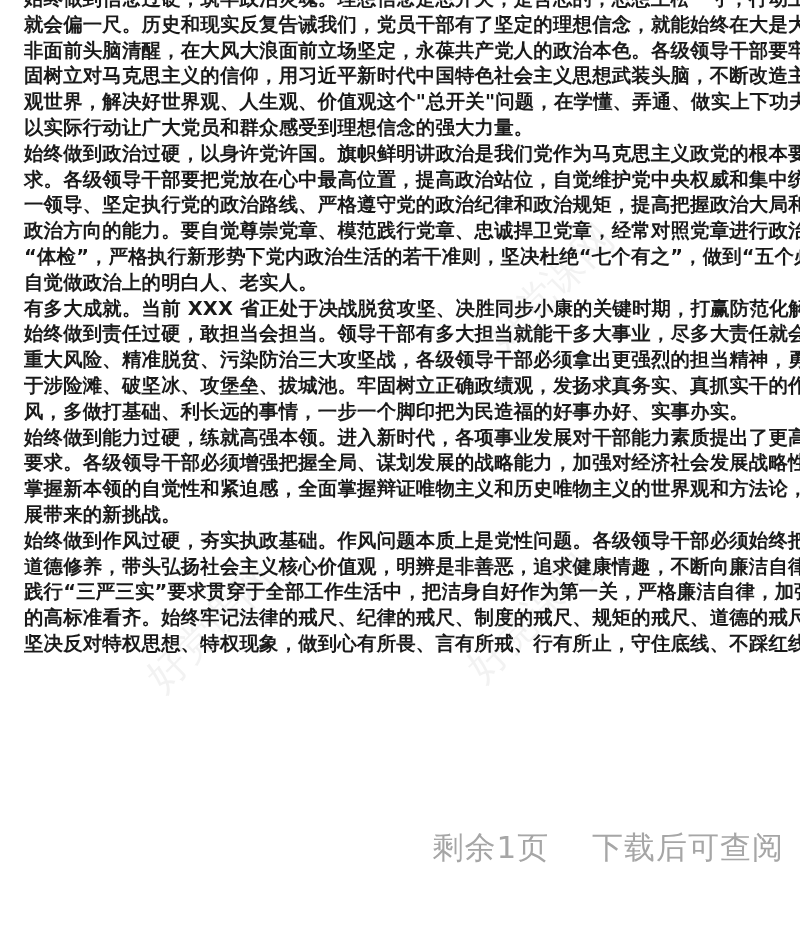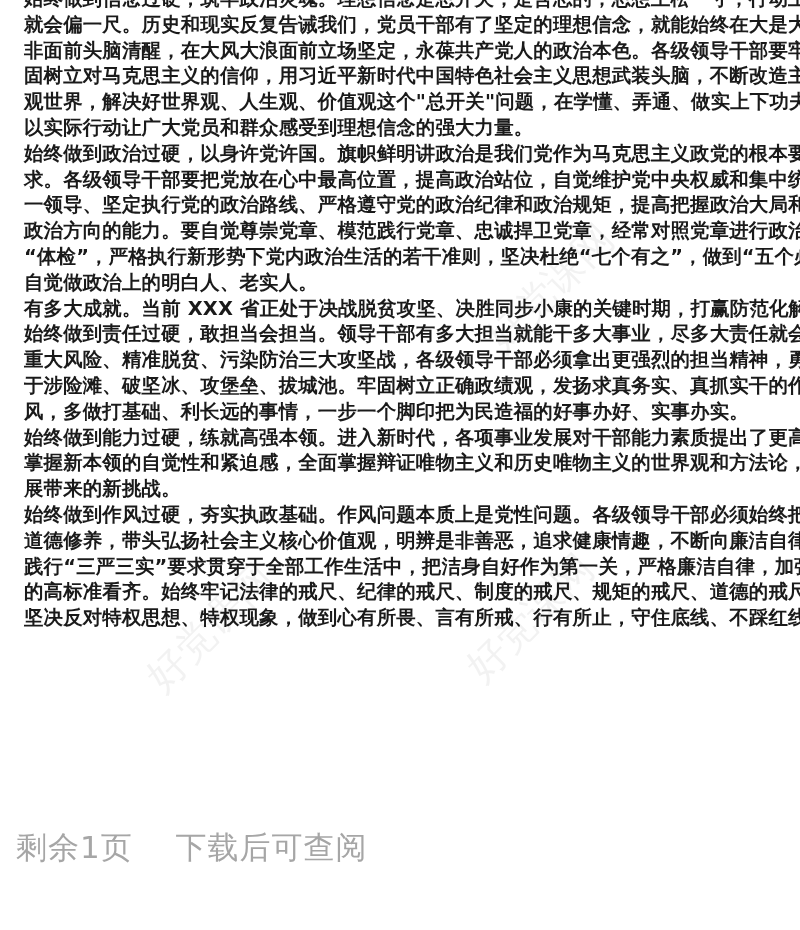--- a/index.html
+++ b/index.html
@@ -1,20 +1,20 @@
 <!DOCTYPE html>
 <html><head>
 <meta charset="utf-8">
 <style>
   html, body { margin: 0; padding: 0; background: #ffffff; }
   body { width: 800px; height: 930px; overflow: hidden; position: relative; font-family: "DejaVu Sans", "Liberation Sans", sans-serif; }
   .doc { position: absolute; left: 24px; top: -14px; width: 756px; }
   .line { font-size: 19.4px; line-height: 25.8px; color: #1a1a1a; white-space: nowrap; letter-spacing: 0.2px; font-weight: bold; }
   .watermark { position: absolute; color: rgba(0,0,0,0.05); font-size: 40px; transform: rotate(-45deg); pointer-events: none; white-space: nowrap; }
-  .footer { position: absolute; left: 0; width: 800px; top: 827px; text-align: left; font-size: 31px; color: #a6a6a6; letter-spacing: 1px; }
+  .footer { position: absolute; left: 0; width: 800px; top: 827px; text-align: right; font-size: 31px; color: #a6a6a6; letter-spacing: 1px; }
   .footer span { margin: 0 16px; }
 </style>
 </head>
 <body>
 
 <div class="doc">
   <div class="line">始终做到信念过硬，筑牢政治灵魂。理想信念是总开关，是含忘的，思想上松一寸，行动上</div>
   <div class="line">就会偏一尺。历史和现实反复告诫我们，党员干部有了坚定的理想信念，就能始终在大是大</div>
   <div class="line">非面前头脑清醒，在大风大浪面前立场坚定，永葆共产党人的政治本色。各级领导干部要牢</div>
   <div class="line">固树立对马克思主义的信仰，用习近平新时代中国特色社会主义思想武装头脑，不断改造主</div>
@@ -25,20 +25,21 @@
   <div class="line">一领导、坚定执行党的政治路线、严格遵守党的政治纪律和政治规矩，提高把握政治大局和</div>
   <div class="line">政治方向的能力。要自觉尊崇党章、模范践行党章、忠诚捍卫党章，经常对照党章进行政治</div>
   <div class="line">“体检”，严格执行新形势下党内政治生活的若干准则，坚决杜绝“七个有之”，做到“五个必须”，</div>
   <div class="line">自觉做政治上的明白人、老实人。</div>
   <div class="line">有多大成就。当前 XXX 省正处于决战脱贫攻坚、决胜同步小康的关键时期，打赢防范化解</div>
   <div class="line">始终做到责任过硬，敢担当会担当。领导干部有多大担当就能干多大事业，尽多大责任就会</div>
   <div class="line">重大风险、精准脱贫、污染防治三大攻坚战，各级领导干部必须拿出更强烈的担当精神，勇</div>
   <div class="line">于涉险滩、破坚冰、攻堡垒、拔城池。牢固树立正确政绩观，发扬求真务实、真抓实干的作</div>
   <div class="line">风，多做打基础、利长远的事情，一步一个脚印把为民造福的好事办好、实事办实。</div>
   <div class="line">始终做到能力过硬，练就高强本领。进入新时代，各项事业发展对干部能力素质提出了更高</div>
+  <div class="line">要求。各级领导干部必须增强把握全局、谋划发展的战略能力，加强对经济社会发展战略性</div>
   <div class="line">掌握新本领的自觉性和紧迫感，全面掌握辩证唯物主义和历史唯物主义的世界观和方法论，</div>
   <div class="line">展带来的新挑战。</div>
   <div class="line">始终做到作风过硬，夯实执政基础。作风问题本质上是党性问题。各级领导干部必须始终把</div>
   <div class="line">道德修养，带头弘扬社会主义核心价值观，明辨是非善恶，追求健康情趣，不断向廉洁自律</div>
   <div class="line">践行“三严三实”要求贯穿于全部工作生活中，把洁身自好作为第一关，严格廉洁自律，加强</div>
   <div class="line">的高标准看齐。始终牢记法律的戒尺、纪律的戒尺、制度的戒尺、规矩的戒尺、道德的戒尺，</div>
   <div class="line">坚决反对特权思想、特权现象，做到心有所畏、言有所戒、行有所止，守住底线、不踩红线、</div>
 </div>
 
 <div class="watermark" style="left:470px; top:260px;">好党课网</div>

